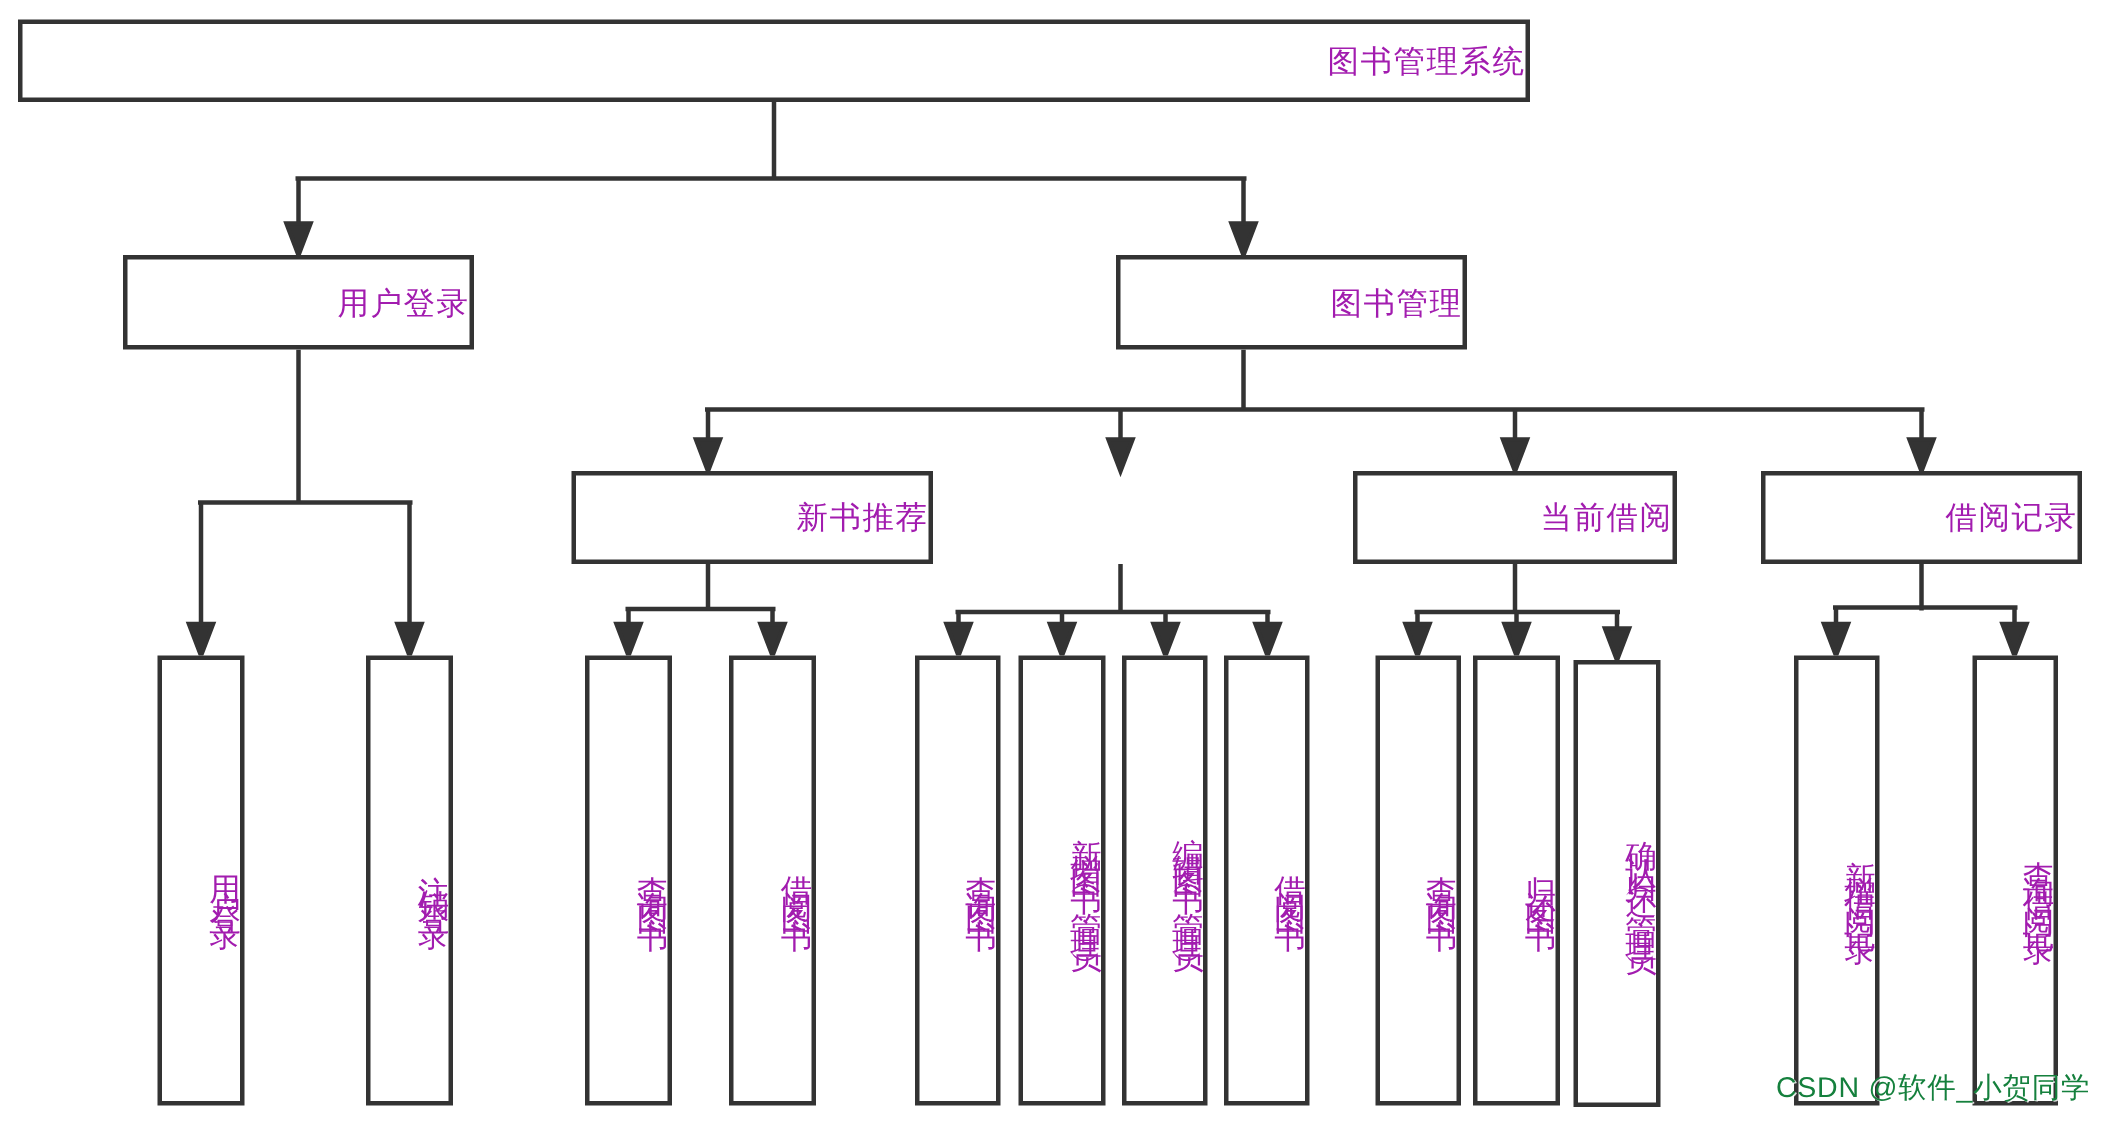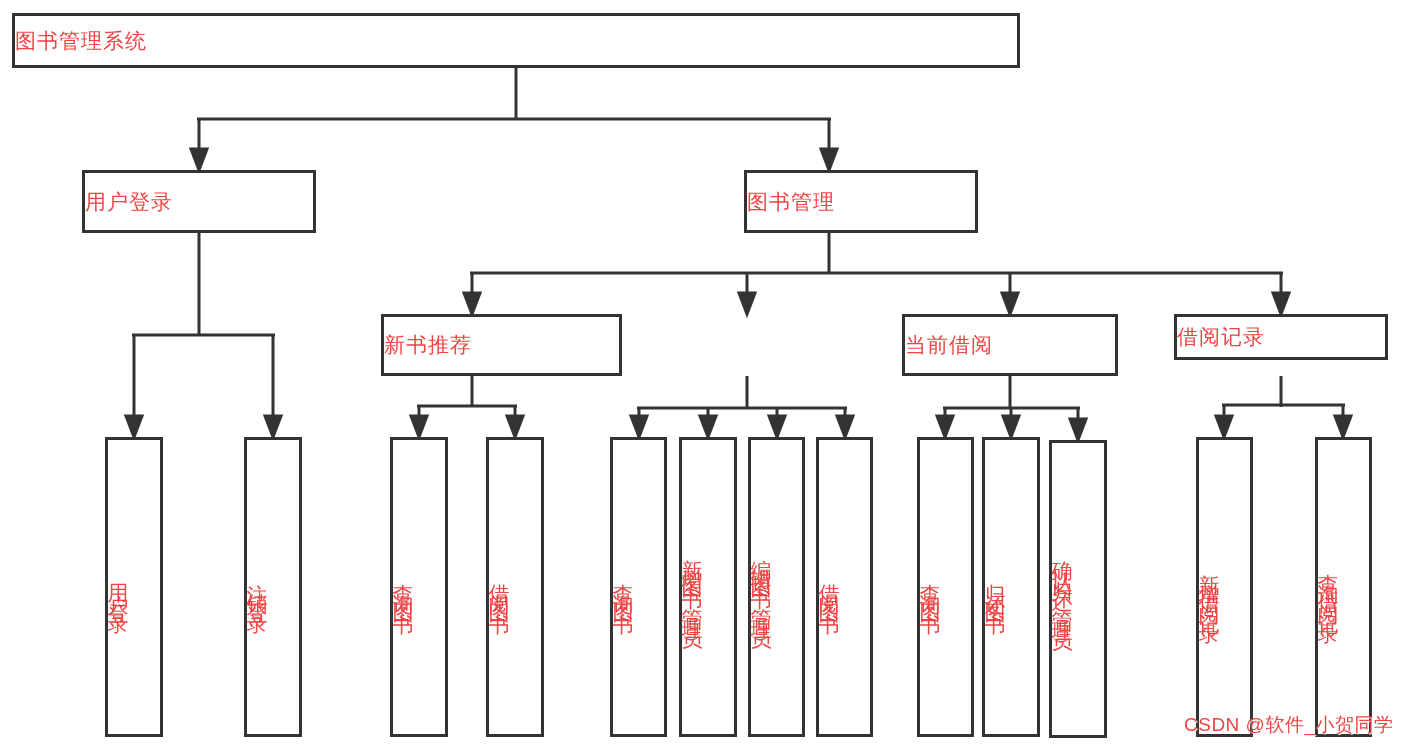--- a/index.html
+++ b/index.html
@@ -11,40 +11,41 @@
     overflow:hidden;
   }
   #connectors{position:absolute;left:0;top:0;z-index:0;}
   .node{
     position:absolute;
     box-sizing:border-box;
     border:3px solid #333333;
     background:#ffffff;
     display:flex;
     align-items:center;
-    justify-content:flex-start;
-    color:#ef4444;
+    justify-content:flex-end;
+    color:#a21caf;
     z-index:1;
+    font-family:Liberation Serif, serif;
   }
   .node.h{font-size:21px;letter-spacing:1px;}
   .node.v{font-size:21px;}
   .node.v .vtext{
     writing-mode:vertical-rl;
     text-orientation:mixed;
     letter-spacing:10px;
     line-height:1;
     white-space:nowrap;
   }
   .watermark{
     position:absolute;
     left:1184px;top:712px;
     z-index:2;
     font-size:19px;
     letter-spacing:0.5px;
-    color:#ef4444;
+    color:#15803d;
     text-shadow:1px 1px 0 rgba(255,255,255,0.85);
     white-space:nowrap;
   }
 </style>
 </head>
 <body>
 
 <div id="canvas">
 
   <svg id="connectors" width="1405" height="747" viewBox="0 0 1405 747">
@@ -135,21 +136,21 @@
   <div class="node h" style="left:712px;top:170px;width:234px;height:63px;margin-left:32px;">
     <span>图书管理</span>
   </div>
 
   <div class="node h" style="left:381px;top:314px;width:241px;height:62px;">
     <span>新书推荐</span>
   </div>
   <div class="node h" style="left:902px;top:314px;width:216px;height:62px;">
     <span>当前借阅</span>
   </div>
-  <div class="node h" style="left:1174px;top:314px;width:214px;height:46px;">
+  <div class="node h" style="left:1174px;top:314px;width:214px;height:62px;">
     <span>借阅记录</span>
   </div>
 
   <div class="node v" style="left:105px;top:437px;width:58px;height:300px;">
     <span class="vtext">用户登录</span>
   </div>
   <div class="node v" style="left:244px;top:437px;width:58px;height:300px;">
     <span class="vtext">注销登录</span>
   </div>
 

